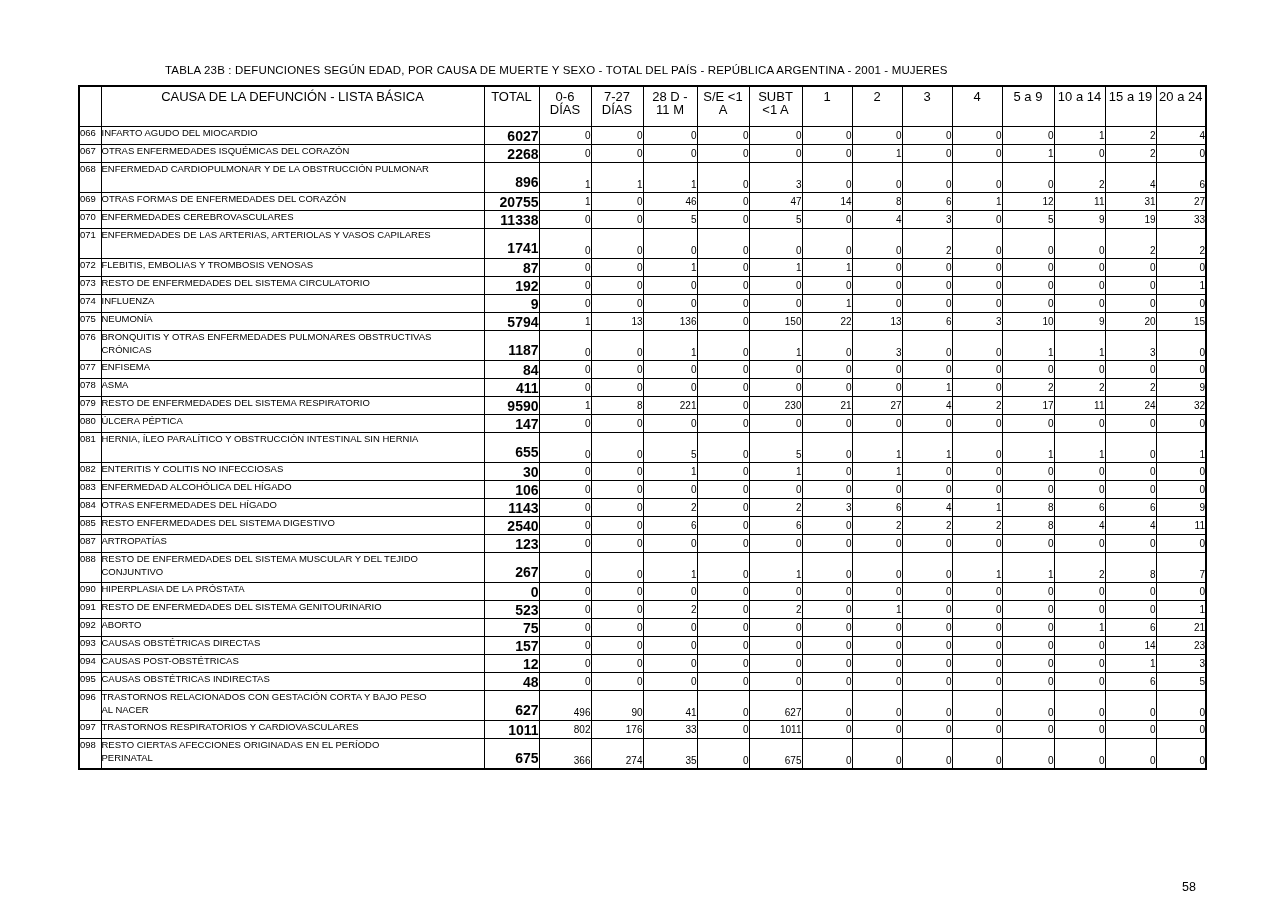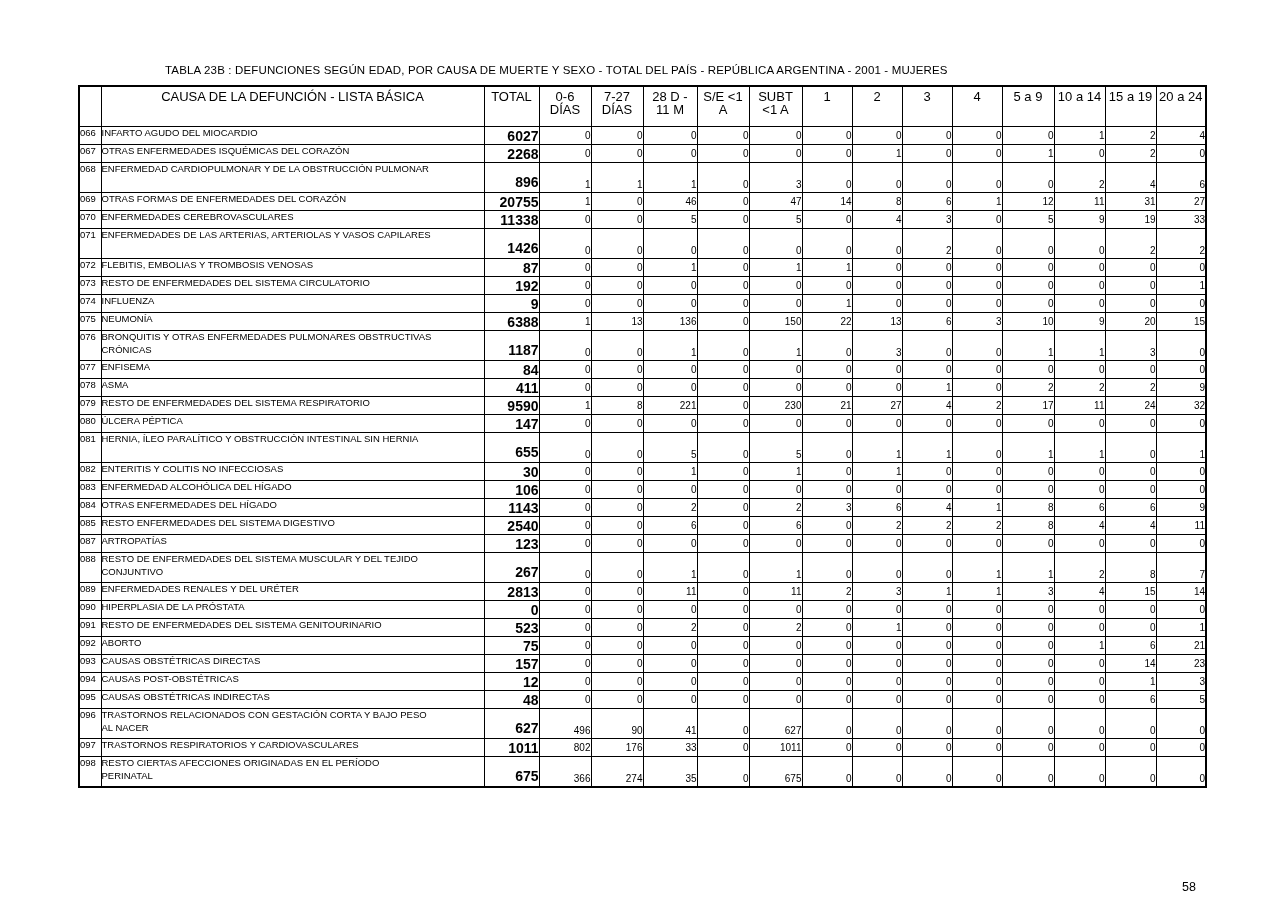--- a/index.html
+++ b/index.html
@@ -269,21 +269,21 @@
         <td class="num">9</td>
         <td class="num">19</td>
         <td class="num">33</td>
       </tr>
       <tr class="tall">
         <td class="code">071</td>
         <td class="cause">
           <div class="cause-line">ENFERMEDADES DE LAS ARTERIAS, ARTERIOLAS Y VASOS CAPILARES</div>
           <div class="cause-line">&nbsp;</div>
         </td>
-        <td class="total">1426</td>
+        <td class="total">1741</td>
         <td class="num">0</td>
         <td class="num">0</td>
         <td class="num">0</td>
         <td class="num">0</td>
         <td class="num">0</td>
         <td class="num">0</td>
         <td class="num">0</td>
         <td class="num">2</td>
         <td class="num">0</td>
         <td class="num">0</td>
@@ -349,21 +349,21 @@
         <td class="num">0</td>
         <td class="num">0</td>
         <td class="num">0</td>
         <td class="num">0</td>
       </tr>
       <tr class="normal">
         <td class="code">075</td>
         <td class="cause">
           <div class="cause-line">NEUMONÍA</div>
         </td>
-        <td class="total">6388</td>
+        <td class="total">5794</td>
         <td class="num">1</td>
         <td class="num">13</td>
         <td class="num">136</td>
         <td class="num">0</td>
         <td class="num">150</td>
         <td class="num">22</td>
         <td class="num">13</td>
         <td class="num">6</td>
         <td class="num">3</td>
         <td class="num">10</td>
@@ -606,40 +606,20 @@
         <td class="num">0</td>
         <td class="num">1</td>
         <td class="num">0</td>
         <td class="num">0</td>
         <td class="num">0</td>
         <td class="num">1</td>
         <td class="num">1</td>
         <td class="num">2</td>
         <td class="num">8</td>
         <td class="num">7</td>
-      </tr>
-      <tr class="normal">
-        <td class="code">089</td>
-        <td class="cause">
-          <div class="cause-line">ENFERMEDADES RENALES Y DEL URÉTER</div>
-        </td>
-        <td class="total">2813</td>
-        <td class="num">0</td>
-        <td class="num">0</td>
-        <td class="num">11</td>
-        <td class="num">0</td>
-        <td class="num">11</td>
-        <td class="num">2</td>
-        <td class="num">3</td>
-        <td class="num">1</td>
-        <td class="num">1</td>
-        <td class="num">3</td>
-        <td class="num">4</td>
-        <td class="num">15</td>
-        <td class="num">14</td>
       </tr>
       <tr class="normal">
         <td class="code">090</td>
         <td class="cause">
           <div class="cause-line">HIPERPLASIA DE LA PRÓSTATA</div>
         </td>
         <td class="total">0</td>
         <td class="num">0</td>
         <td class="num">0</td>
         <td class="num">0</td>

